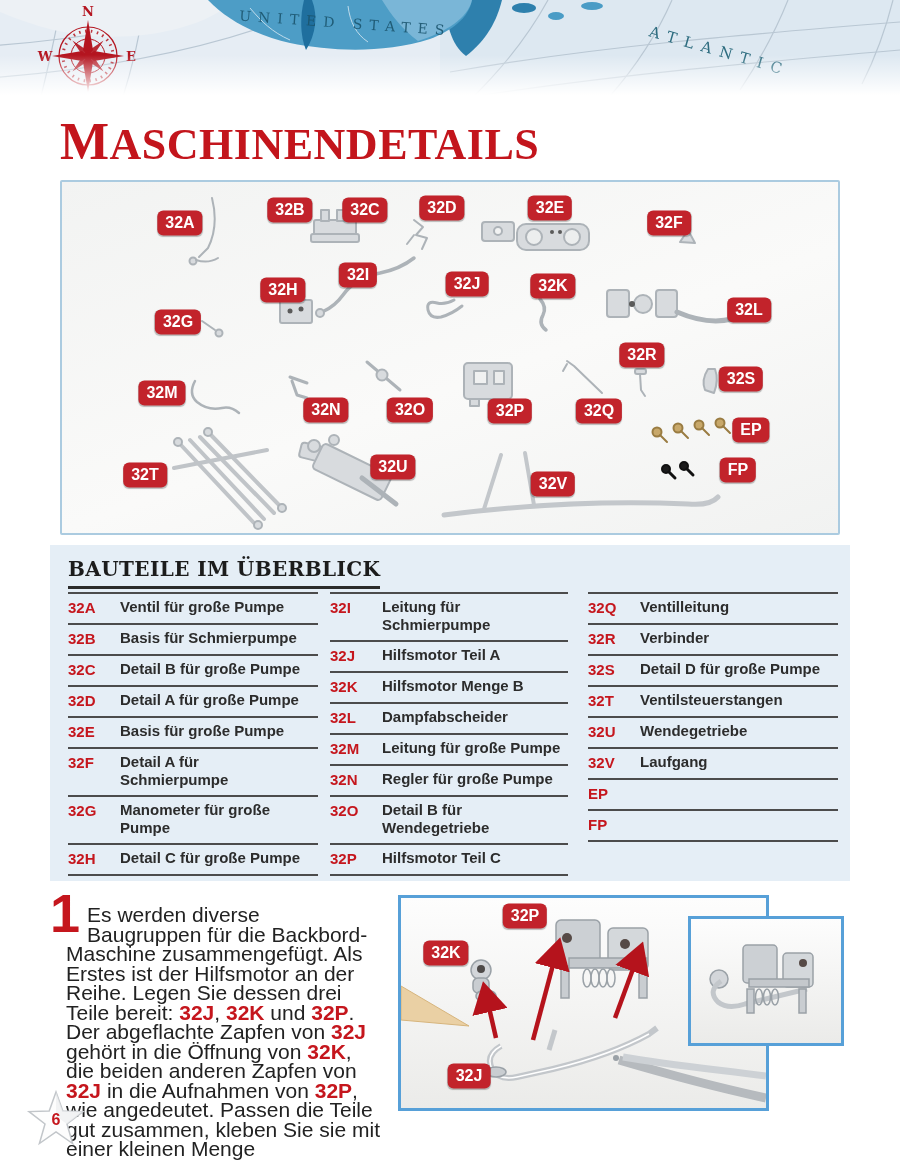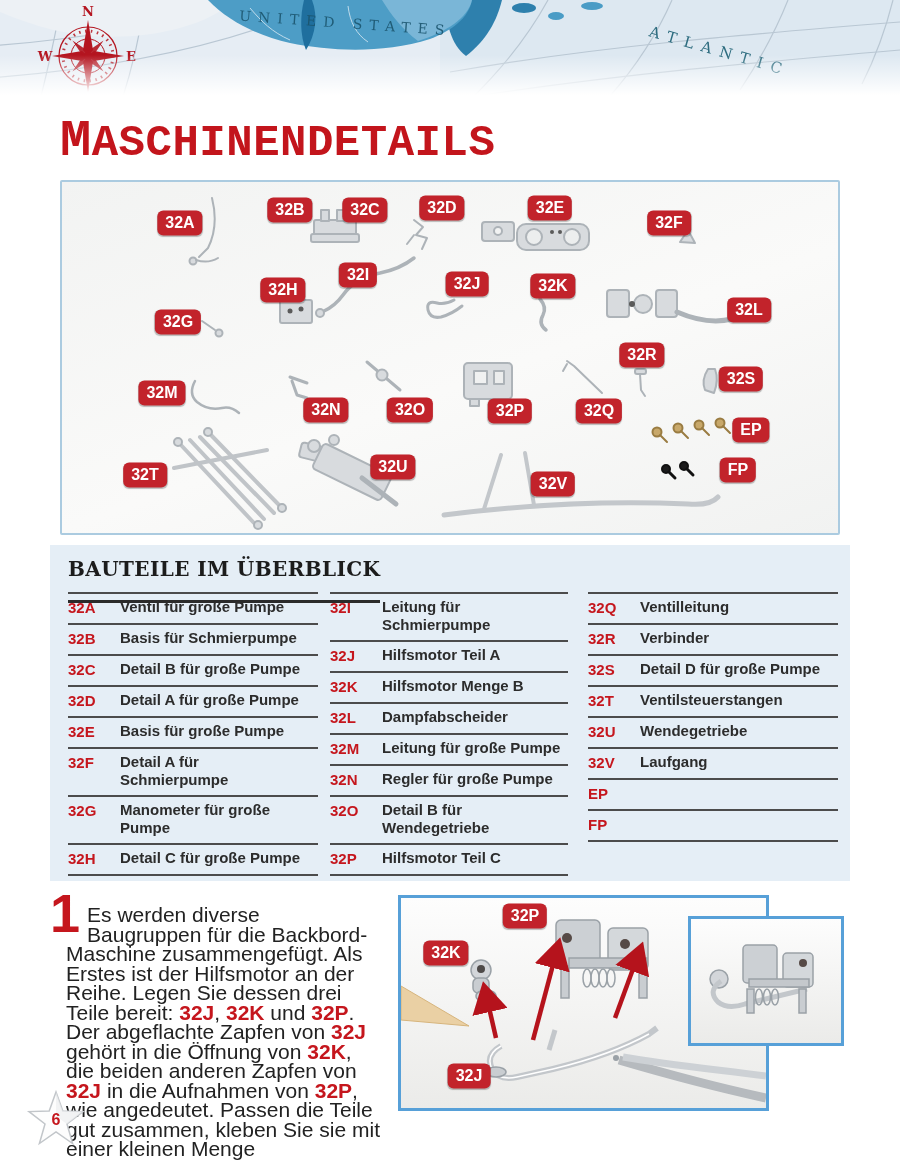--- a/index.html
+++ b/index.html
@@ -4,39 +4,39 @@
 <style>
   html,body{margin:0;padding:0;background:#fff;}
   .page{position:relative;width:900px;height:1161px;background:#fff;overflow:hidden;
         font-family:"Liberation Sans",sans-serif;}
 
   
   .map-header{position:absolute;left:0;top:0;width:900px;height:100px;}
 
   
   .page-title{position:absolute;left:60px;top:116px;margin:0;
-    font-family:Liberation Mono, monospace;font-weight:700;font-size:44px;line-height:52px;
+    font-family:Liberation Serif, serif;font-weight:700;font-size:44px;line-height:52px;
     color:#c3151c;letter-spacing:.5px;}
   .page-title::first-letter{font-size:52px;}
 
   
   .diagram{position:absolute;left:60px;top:180px;width:780px;height:355px;
     border:2px solid #abcbe0;border-radius:2px;box-sizing:border-box;
     background:linear-gradient(160deg,#f2f3f2 0%,#fafaf9 55%,#f1f2f1 100%);}
   .diagram svg{position:absolute;left:0;top:0;}
   .badge{position:absolute;transform:translate(-50%,-50%);background:#c2232b;color:#fff;
     font-weight:700;font-size:16px;line-height:1;padding:4px 8px 5px;border-radius:6px;
     box-shadow:0 1px 1px rgba(0,0,0,.25);white-space:nowrap;}
 
   
   .overview{position:absolute;left:50px;top:545px;width:800px;height:336px;
     background:#e5eef6;}
   .overview-title{position:absolute;left:18px;top:12px;margin:0;
     font-family:"DejaVu Serif",serif;font-weight:700;font-size:20px;color:#1c1c1c;
-    letter-spacing:.4px;border-bottom:3px solid #2b2b2b;padding-bottom:19px;}
+    letter-spacing:.4px;border-bottom:3px solid #2b2b2b;padding-bottom:5px;}
   .col{position:absolute;top:47px;border-top:2px solid #4c4c4c;}
   .col1{left:18px;width:250px;}
   .col2{left:280px;width:238px;}
   .col3{left:538px;width:250px;}
   .row{display:flex;border-bottom:2px solid #4c4c4c;padding:4px 0 6px;}
   .pcode{width:52px;flex:0 0 52px;font-weight:700;font-size:15px;color:#c5161d;
     line-height:18px;padding-top:1px;}
   .pdesc{font-weight:700;font-size:15px;color:#2c2c2c;line-height:18px;white-space:pre-line;}
 
   

